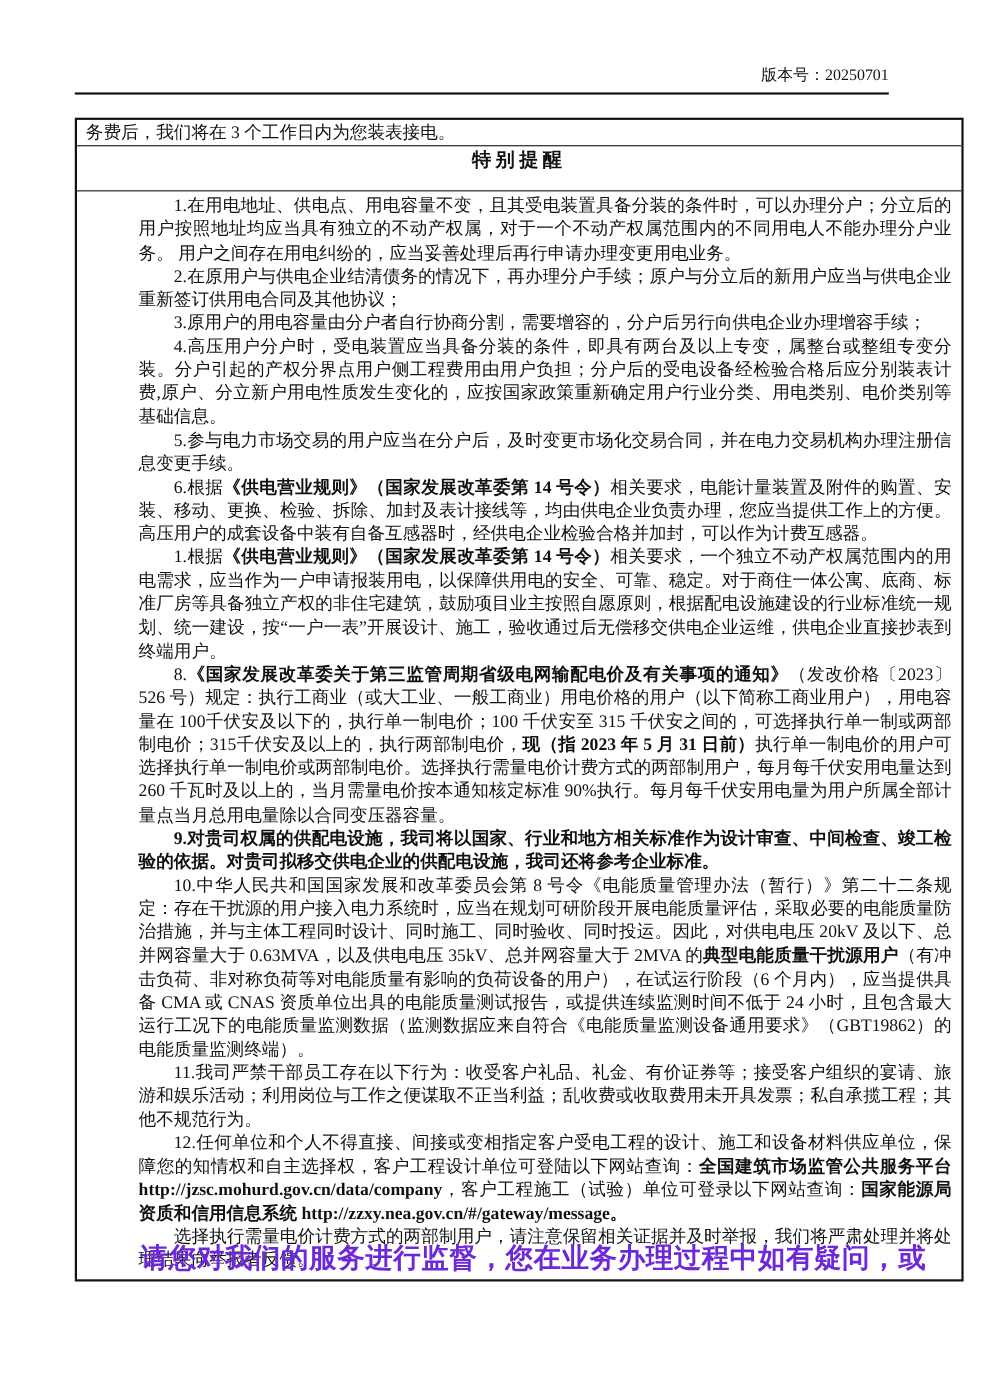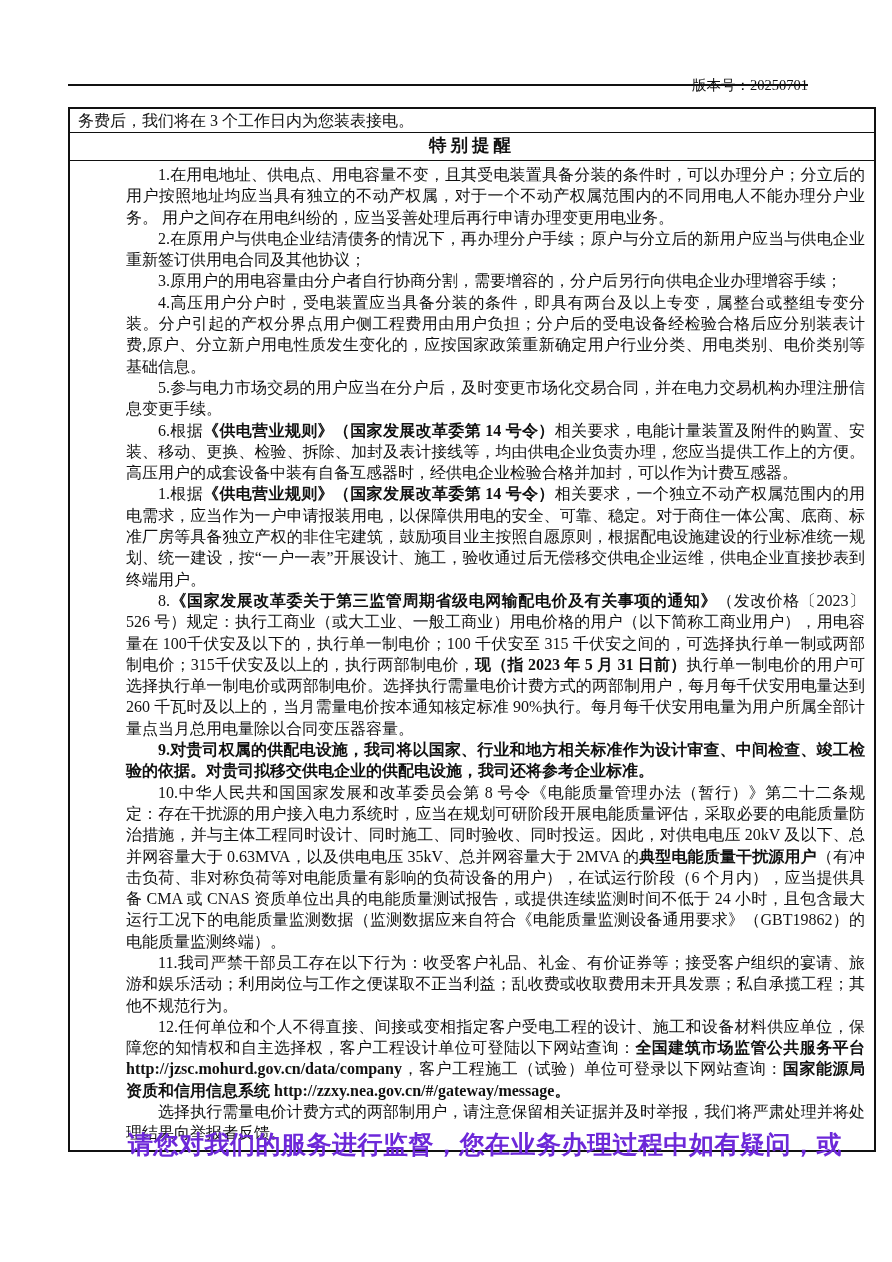--- a/index.html
+++ b/index.html
@@ -11,21 +11,20 @@
     color: #111111;
     font-family: "Liberation Serif", serif;
     overflow: hidden;
   }
   .version {
     position: absolute;
     top: 60px;
     right: 84px;
     font-size: 14.5px;
     line-height: 18px;
-    margin-top: 16px;
   }
   .top-rule {
     position: absolute;
     top: 84px;
     left: 68px;
     width: 740px;
     height: 0;
     margin: 0;
     border: none;
     border-top: 2px solid #111111;
@@ -38,21 +37,21 @@
     box-sizing: border-box;
     border: 2px solid #111111;
   }
   .row-intro {
     padding: 2px 8px 1px 8px;
     font-size: 16px;
     line-height: 20px;
     border-bottom: 1.6px solid #111111;
   }
   .row-header {
-    padding: 2px 0 4px 0;
+    padding: 2px 0 17px 0;
     text-align: center;
     font-weight: bold;
     font-size: 17.5px;
     letter-spacing: 4px;
     line-height: 21px;
     border-bottom: 1.6px solid #111111;
   }
   .row-body {
     padding: 3px 9px 6px 9px;
     margin-left: 47px;

